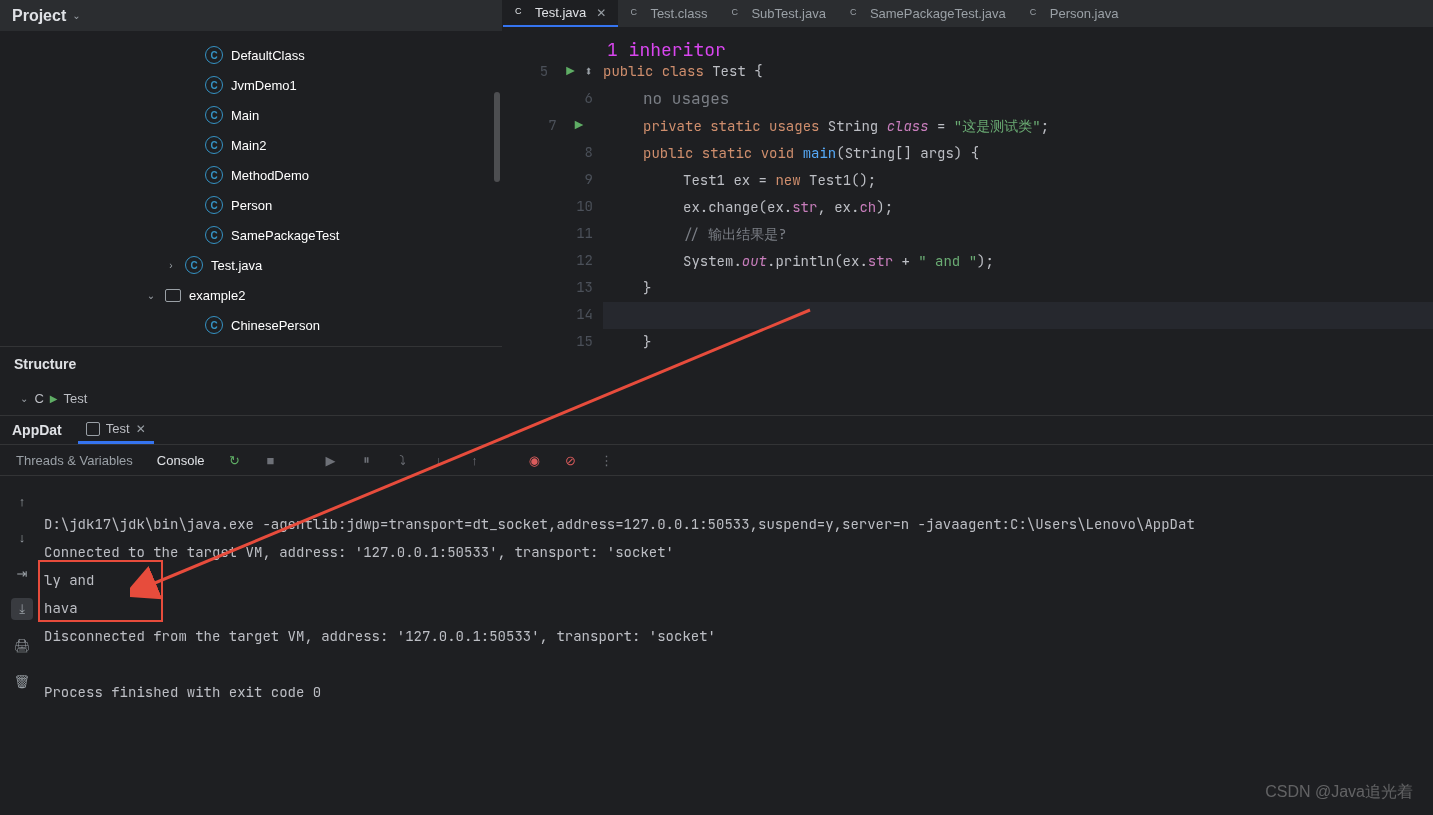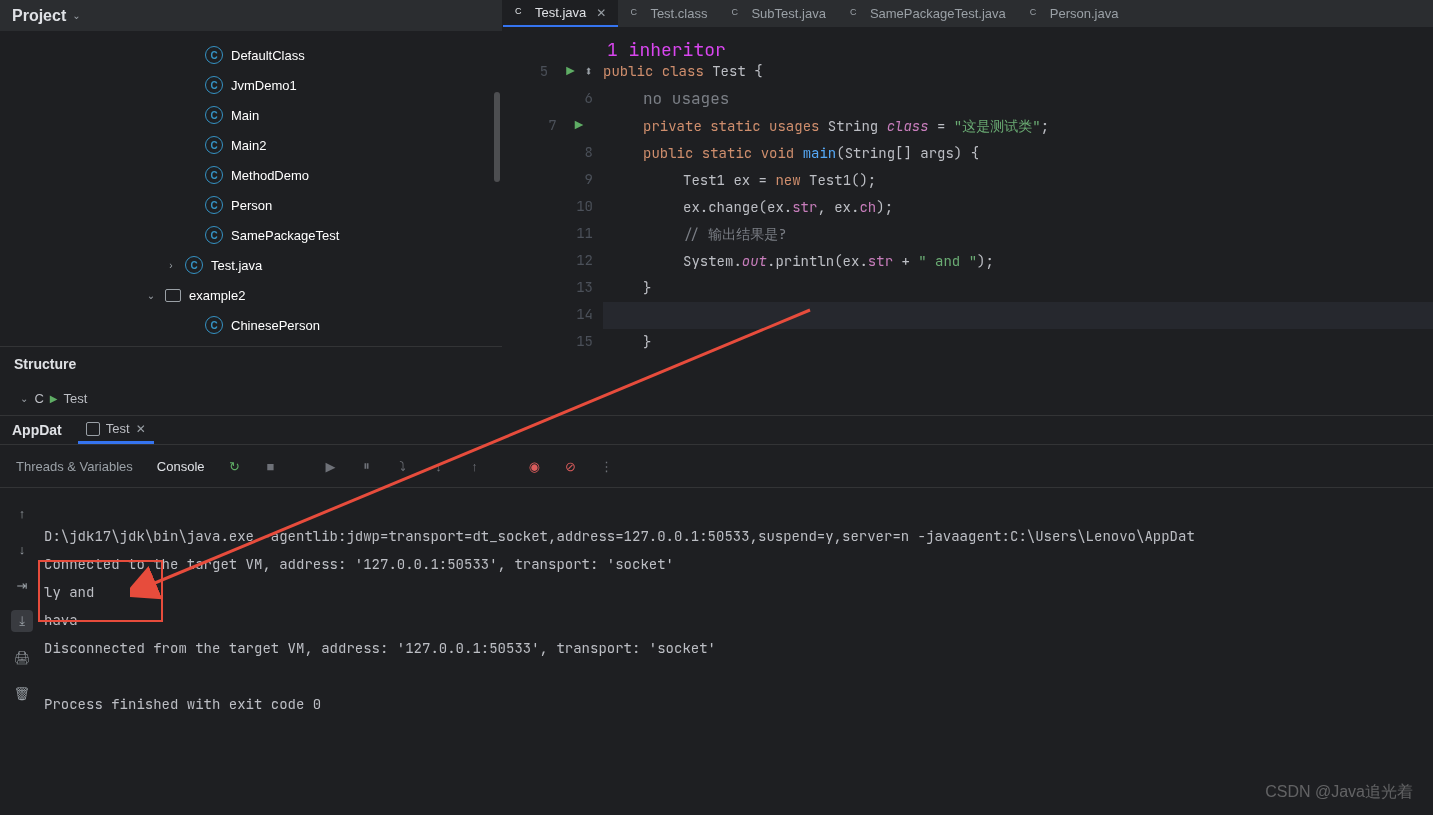--- a/index.html
+++ b/index.html
@@ -95,21 +95,21 @@
       height: 28px; display: flex; align-items: center; padding: 0 12px; gap: 16px;
     }
     .debug-header .title { font-weight: bold; color: #dfe1e5; font-size: 14px; }
     .debug-tab {
       display: flex; align-items: center; gap: 6px; height: 28px; padding: 0 8px;
       color: #bcbec4; border-bottom: 3px solid #3574f0;
     }
     .debug-tab .icon-run { width:14px; height:14px; border:1.5px solid #9aa0a6; border-radius: 2px; }
     .debug-tab .close { font-size: 12px; color: #9aa0a6; }
     .toolbar {
-      height: 44px; display: flex; align-items: center; gap: 16px; padding: 0 12px;
+      height: 32px; display: flex; align-items: center; gap: 16px; padding: 0 12px;
       border-top: 1px solid #333436; border-bottom: 1px solid #333436;
     }
     .tool-tab { color: #9aa0a6; padding: 0 4px; cursor: pointer; }
     .tool-tab.active { color: #dfe1e5; }
     .tool-btn { width: 20px; height: 20px; display: inline-flex; align-items: center; justify-content: center; color: #6e7178; cursor: pointer; }
     .tool-btn.green { color: #5fad65; }
     .tool-btn.red { color: #db5c5c; }
     .console-body { flex: 1; display: flex; }
     .console-gutter {
       width: 44px; display: flex; flex-direction: column; align-items: center; gap: 14px;

